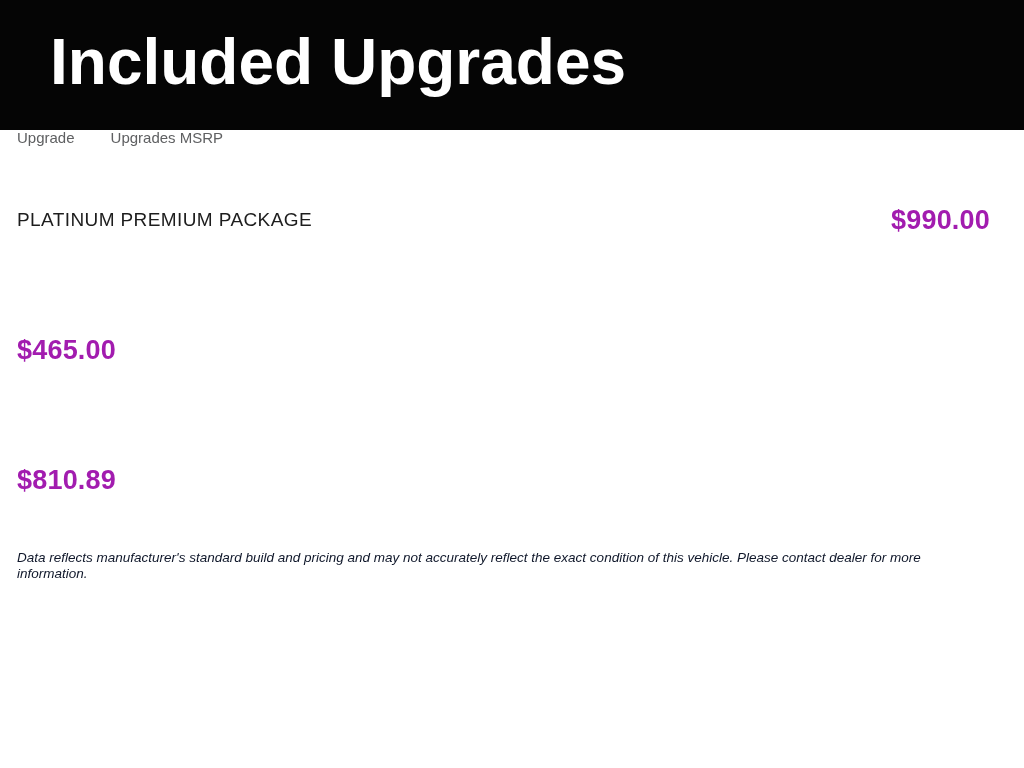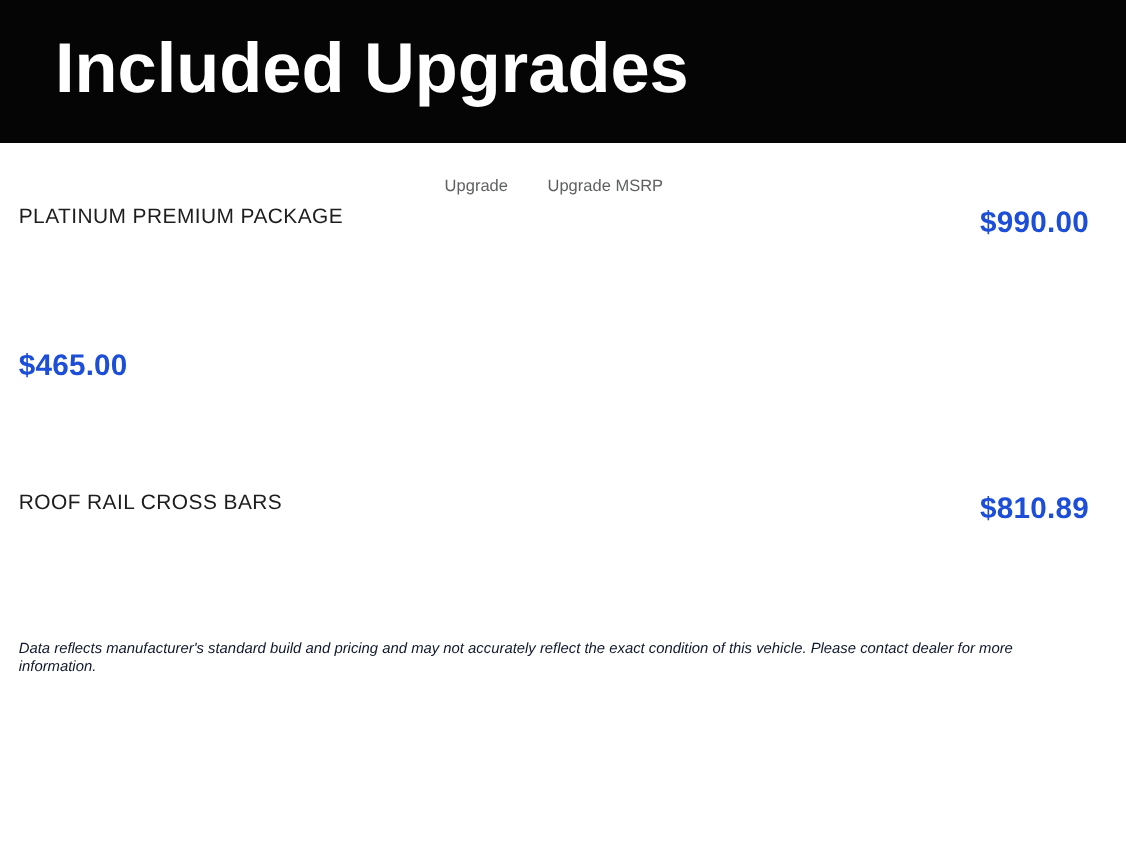--- a/index.html
+++ b/index.html
@@ -31,48 +31,47 @@
     font-weight: bold;
     letter-spacing: 0px;
     line-height: 1;
     padding-bottom: 6px;
   }
   
   .content {
     padding: 0 34px 0 17px;
   }
   .col-headers {
-    padding-top: 32px;
     display: flex;
     align-items: center;
-    justify-content: center;
+    justify-content: flex-start;
     gap: 36px;
   }
   .col-header {
     color: #5f6062;
     font-size: 15px;
     line-height: 16px;
   }
   .rows {
     margin-top: 9px;
   }
   .row {
     height: 130px;
     display: flex;
-    align-items: flex-start;
+    align-items: center;
     justify-content: space-between;
   }
   .row-label {
     color: #1d1d1d;
     font-size: 19px;
     letter-spacing: 0.4px;
     text-transform: uppercase;
   }
   .row-price {
-    color: #1d4ed8;
+    color: #a21caf;
     font-size: 27px;
     font-weight: bold;
     letter-spacing: 0.2px;
   }
   .disclaimer {
     margin-top: 5px;
     padding-right: 30px;
     color: #0f172a;
     font-size: 13.5px;
     font-style: italic;
@@ -85,36 +84,35 @@
 <div class="page">
 
   <div class="banner">
     <h1>Included Upgrades</h1>
   </div>
 
   <div class="content">
 
     <div class="col-headers">
       <span class="col-header">Upgrade</span>
-      <span class="col-header">Upgrade MSRP</span>
+      <span class="col-header">Upgrades MSRP</span>
     </div>
 
     <div class="rows">
 
       <div class="row">
         <span class="row-label">PLATINUM PREMIUM PACKAGE</span>
         <span class="row-price">$990.00</span>
       </div>
 
       <div class="row">
         <span class="row-price">$465.00</span>
       </div>
 
       <div class="row">
-        <span class="row-label">ROOF RAIL CROSS BARS</span>
         <span class="row-price">$810.89</span>
       </div>
 
 
     </div>
 
     <div class="disclaimer">Data reflects manufacturer's standard build and pricing and may not accurately reflect the exact condition of this vehicle. Please contact dealer for more information.</div>
 
   </div>
 

